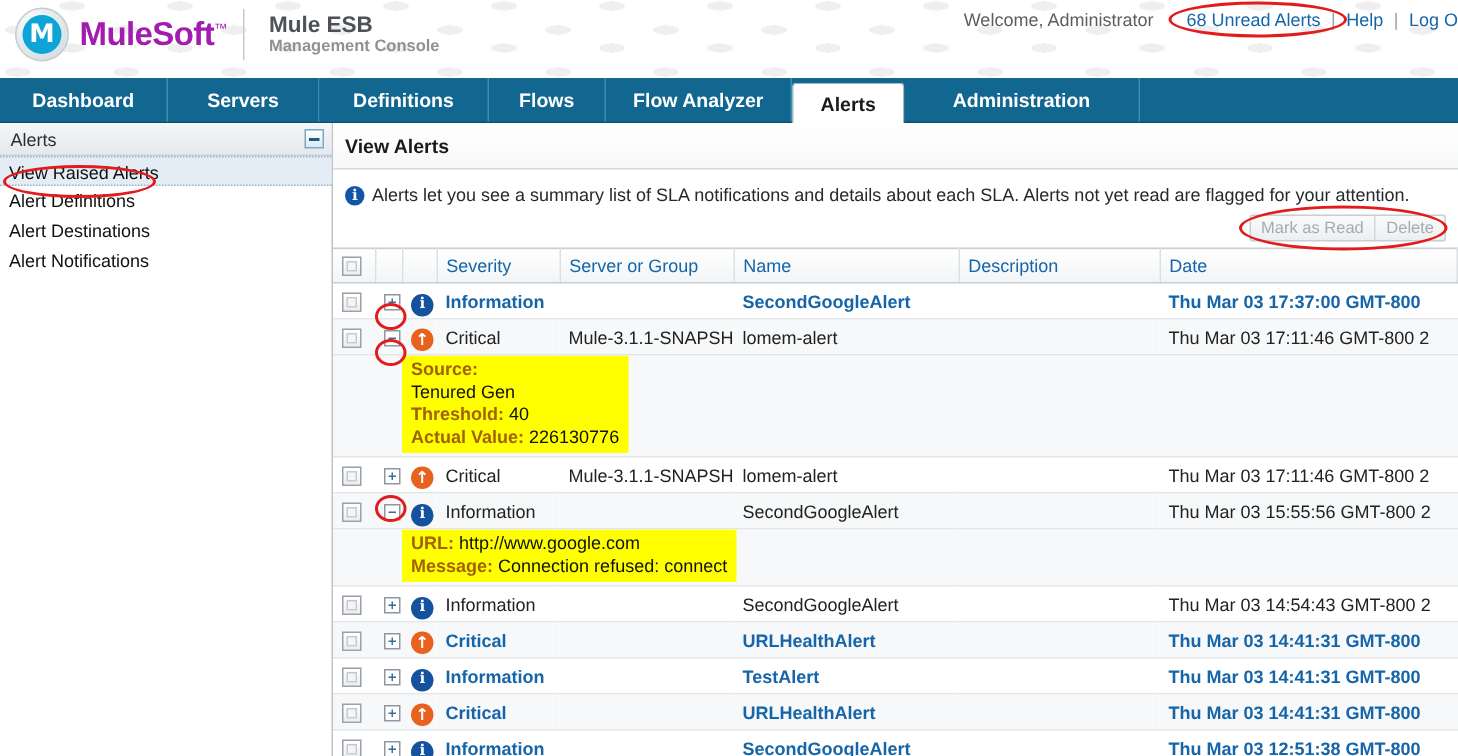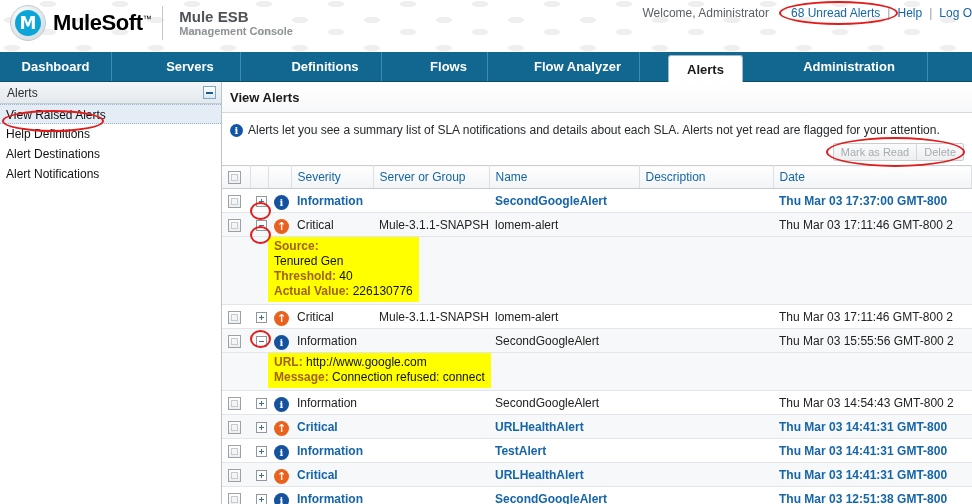--- a/index.html
+++ b/index.html
@@ -43,21 +43,21 @@
   }
   .logo-mark .inner {
     width:26px; height:26px; border-radius:50%;
     background:#0da5d8;
     display:flex; align-items:center; justify-content:center;
     color:#ffffff; font-weight:bold; font-size:17px;
     font-family:"DejaVu Sans", sans-serif;
     line-height:1;
   }
   .logo-text {
-    font-size:22px; font-weight:bold; color:#000000;
+    font-size:22px; font-weight:bold; color:#a21caf;
     letter-spacing:-.4px;
     font-family:"Liberation Sans", sans-serif;
   }
   .logo-tm { font-size:9px; vertical-align:super; font-weight:normal; }
   .logo-div { width:1px; height:34px; background:#c6c9cb; margin:0 9px 0 4px; }
   .prod { line-height:1.15;font-weight:bold; }
   .prod .p1 { font-size:15px; color:#4e5256; }
   .prod .p2 { font-size:11px; color:#8d9296; }
 
   .topright {
@@ -81,21 +81,20 @@
   }
 
   
   .nav {
     height:30px;
     background:#11678f;
     display:flex;
     align-items:stretch;
     border-bottom:1px solid #0b4f6e;
     position:relative;
-    gap:28px;
   }
   .nav .tab {
     color:#ffffff;
     font-weight:bold;
     font-size:13px;
     display:flex; align-items:center; justify-content:center;
     padding:0 14px;
     border-right:1px solid #3e8cb0;
     background:#11678f;
     cursor:default;
@@ -337,21 +336,21 @@
 
   <div class="sidebar">
     <div class="panel-head">
       <span>Alerts</span>
       <span class="collapse-btn">
           <i></i>
         </span>
     </div>
     <ul>
       <li class="selected">View Raised Alerts</li>
-      <li>Help Definitions</li>
+      <li>Alert Definitions</li>
       <li>Alert Destinations</li>
       <li>Alert Notifications</li>
     </ul>
   </div>
 
   <div class="main">
     <div class="main-title">View Alerts</div>
 
     <div class="info-row">
       <span class="info-icon">i</span>

